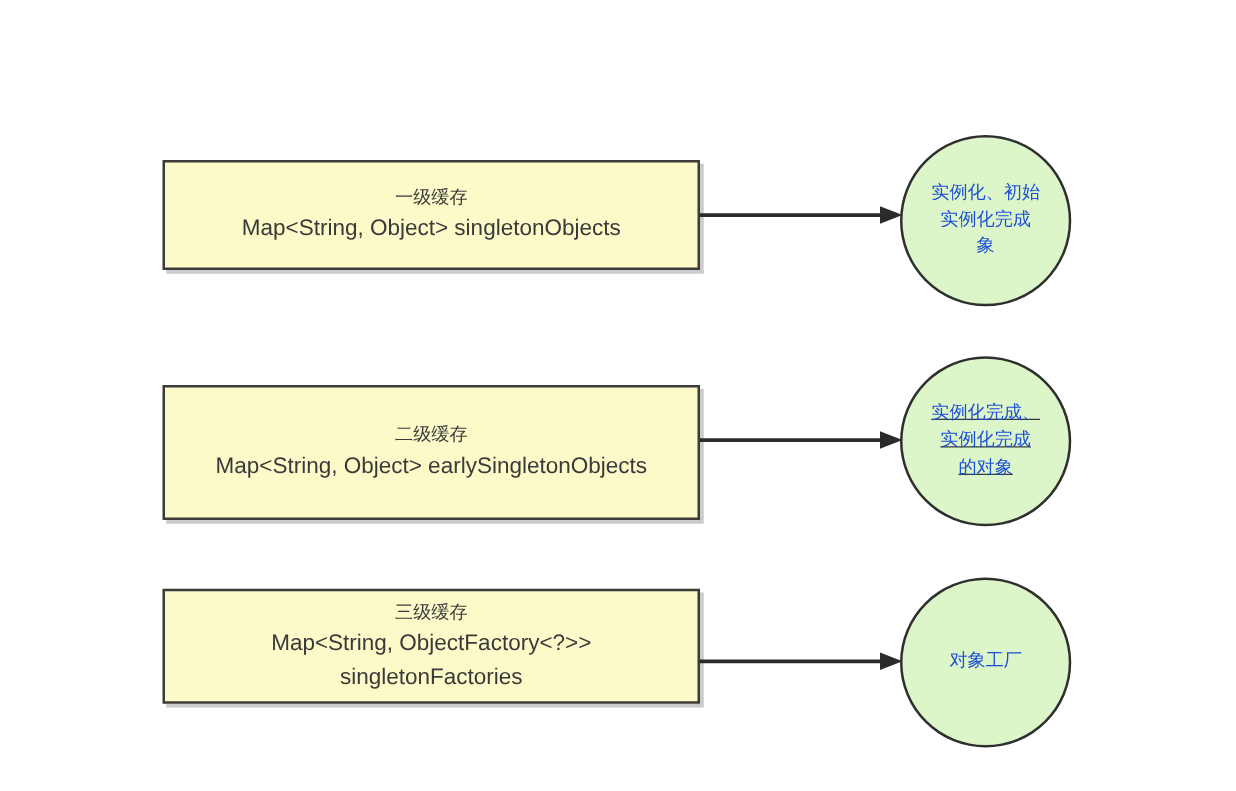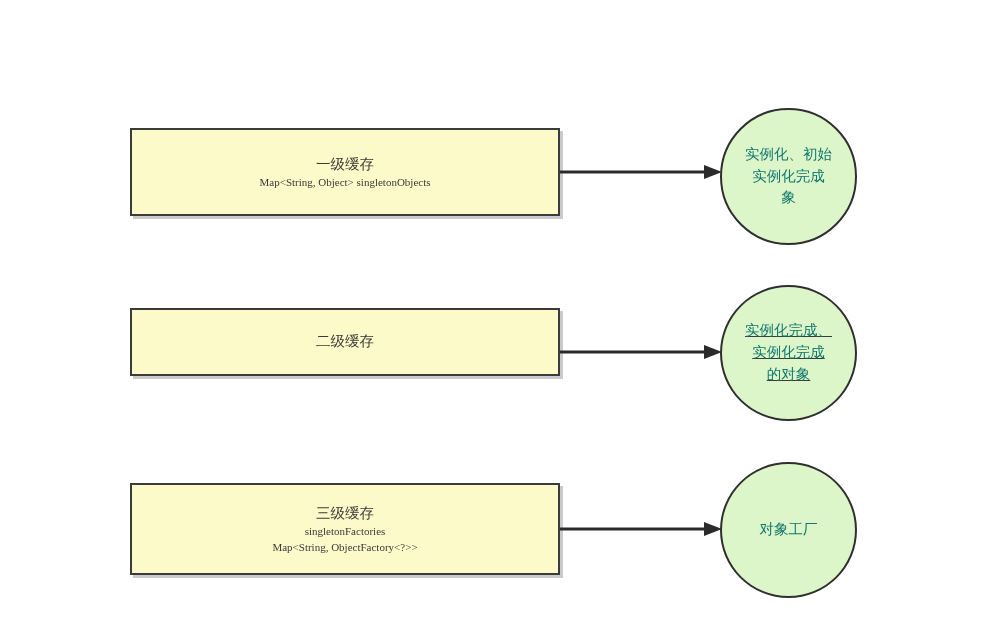--- a/index.html
+++ b/index.html
@@ -43,22 +43,21 @@
   }
   .cache-box .line {
     display: block;
     line-height: 1.45;
     white-space: nowrap;
   }
   .cache-title {
     font-size: 14.5px;
   }
   .cache-code {
-    font-size: 11px;
-    font-family: Liberation Serif, serif;
+    font-size: 18px;
   }
   
   .result-circle {
     position: absolute;
     left: 720px;
     width: 137px;
     box-sizing: border-box;
     background: #ddf6c9;
     border: 2px solid #2f2f2f;
     border-radius: 50%;
@@ -66,21 +65,21 @@
     align-items: center;
     justify-content: center;
     text-align: center;
     color: #3a3a3a;
   }
   .result-circle .circle-text {
     display: block;
     font-size: 14.5px;
     line-height: 1.5;
     padding: 0 16px;
-    color: #0f766e;
+    color: #1d4ed8;
   }
   
   .arrow {
     position: absolute;
     left: 560px;
     width: 162px;
     height: 16px;
     pointer-events: none;
   }
   .arrow svg {
@@ -114,22 +113,23 @@
         <span>实例化、初始</span><br>
         <span>实例化完成</span><br>
         <span>象</span>
       </span>
     </div>
 
   </div>
 
   <div class="row">
 
-    <div class="cache-box" style="top:308px; height:68px;">
+    <div class="cache-box" style="top:308px; height:108px;">
       <span class="line cache-title">二级缓存</span>
+      <span class="line cache-code">Map&lt;String, Object&gt; earlySingletonObjects</span>
     </div>
 
     <div class="arrow" style="top:344px;">
       <svg viewBox="0 0 162 16" xmlns="http://www.w3.org/2000/svg">
         <line x1="0" y1="8" x2="146" y2="8" stroke="#2b2b2b" stroke-width="3"></line>
         <polygon points="144,1 162,8 144,15" fill="#2b2b2b"></polygon>
       </svg>
     </div>
 
     <div class="result-circle" style="top:285px; height:136px;text-decoration:underline;">
@@ -137,24 +137,24 @@
         <span>实例化完成、</span><br>
         <span>实例化完成</span><br>
         <span>的对象</span>
       </span>
     </div>
 
   </div>
 
   <div class="row">
 
-    <div class="cache-box" style="top:483px; height:92px;">
+    <div class="cache-box" style="top:471px; height:92px;">
       <span class="line cache-title">三级缓存</span>
+      <span class="line cache-code">Map&lt;String, ObjectFactory&lt;?&gt;&gt;</span>
       <span class="line cache-code">singletonFactories</span>
-      <span class="line cache-code">Map&lt;String, ObjectFactory&lt;?&gt;&gt;</span>
     </div>
 
     <div class="arrow" style="top:521px;">
       <svg viewBox="0 0 162 16" xmlns="http://www.w3.org/2000/svg">
         <line x1="0" y1="8" x2="146" y2="8" stroke="#2b2b2b" stroke-width="3"></line>
         <polygon points="144,1 162,8 144,15" fill="#2b2b2b"></polygon>
       </svg>
     </div>
 
     <div class="result-circle" style="top:462px; height:136px;">

